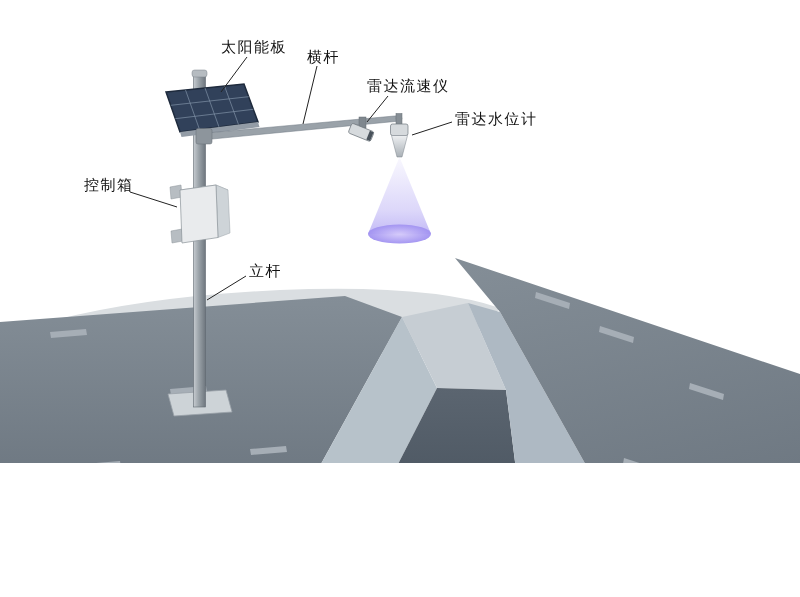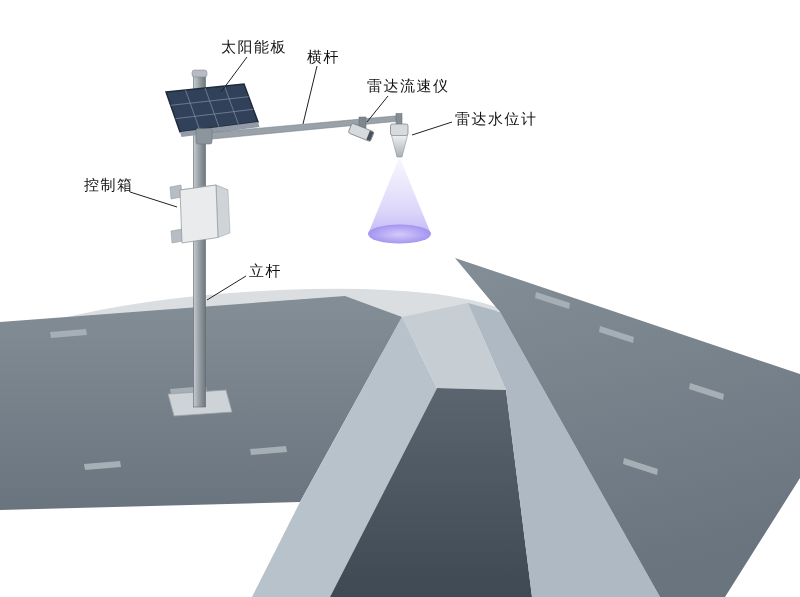--- a/index.html
+++ b/index.html
@@ -1,16 +1,16 @@
 <!DOCTYPE html>
 <html><head>
 <meta charset="utf-8">
 <style>
   html,body{margin:0;padding:0;background:#fff;}
-  .canvas{position:relative;width:800px;height:597px;background:#0f766e;overflow:hidden;
+  .canvas{position:relative;width:800px;height:463px;background:#0f766e;overflow:hidden;
           font-family:"Liberation Sans",sans-serif;}
   svg{display:block;}
   .lbl{font-family:"Liberation Sans","DejaVu Sans",sans-serif;font-size:15px;fill:#111;letter-spacing:1.5px;}
   .leader{stroke:#222;stroke-width:1;fill:none;}
 </style>
 </head>
 <body>
 
 <div class="canvas">
 <svg width="800" height="597" viewBox="0 0 800 597">

